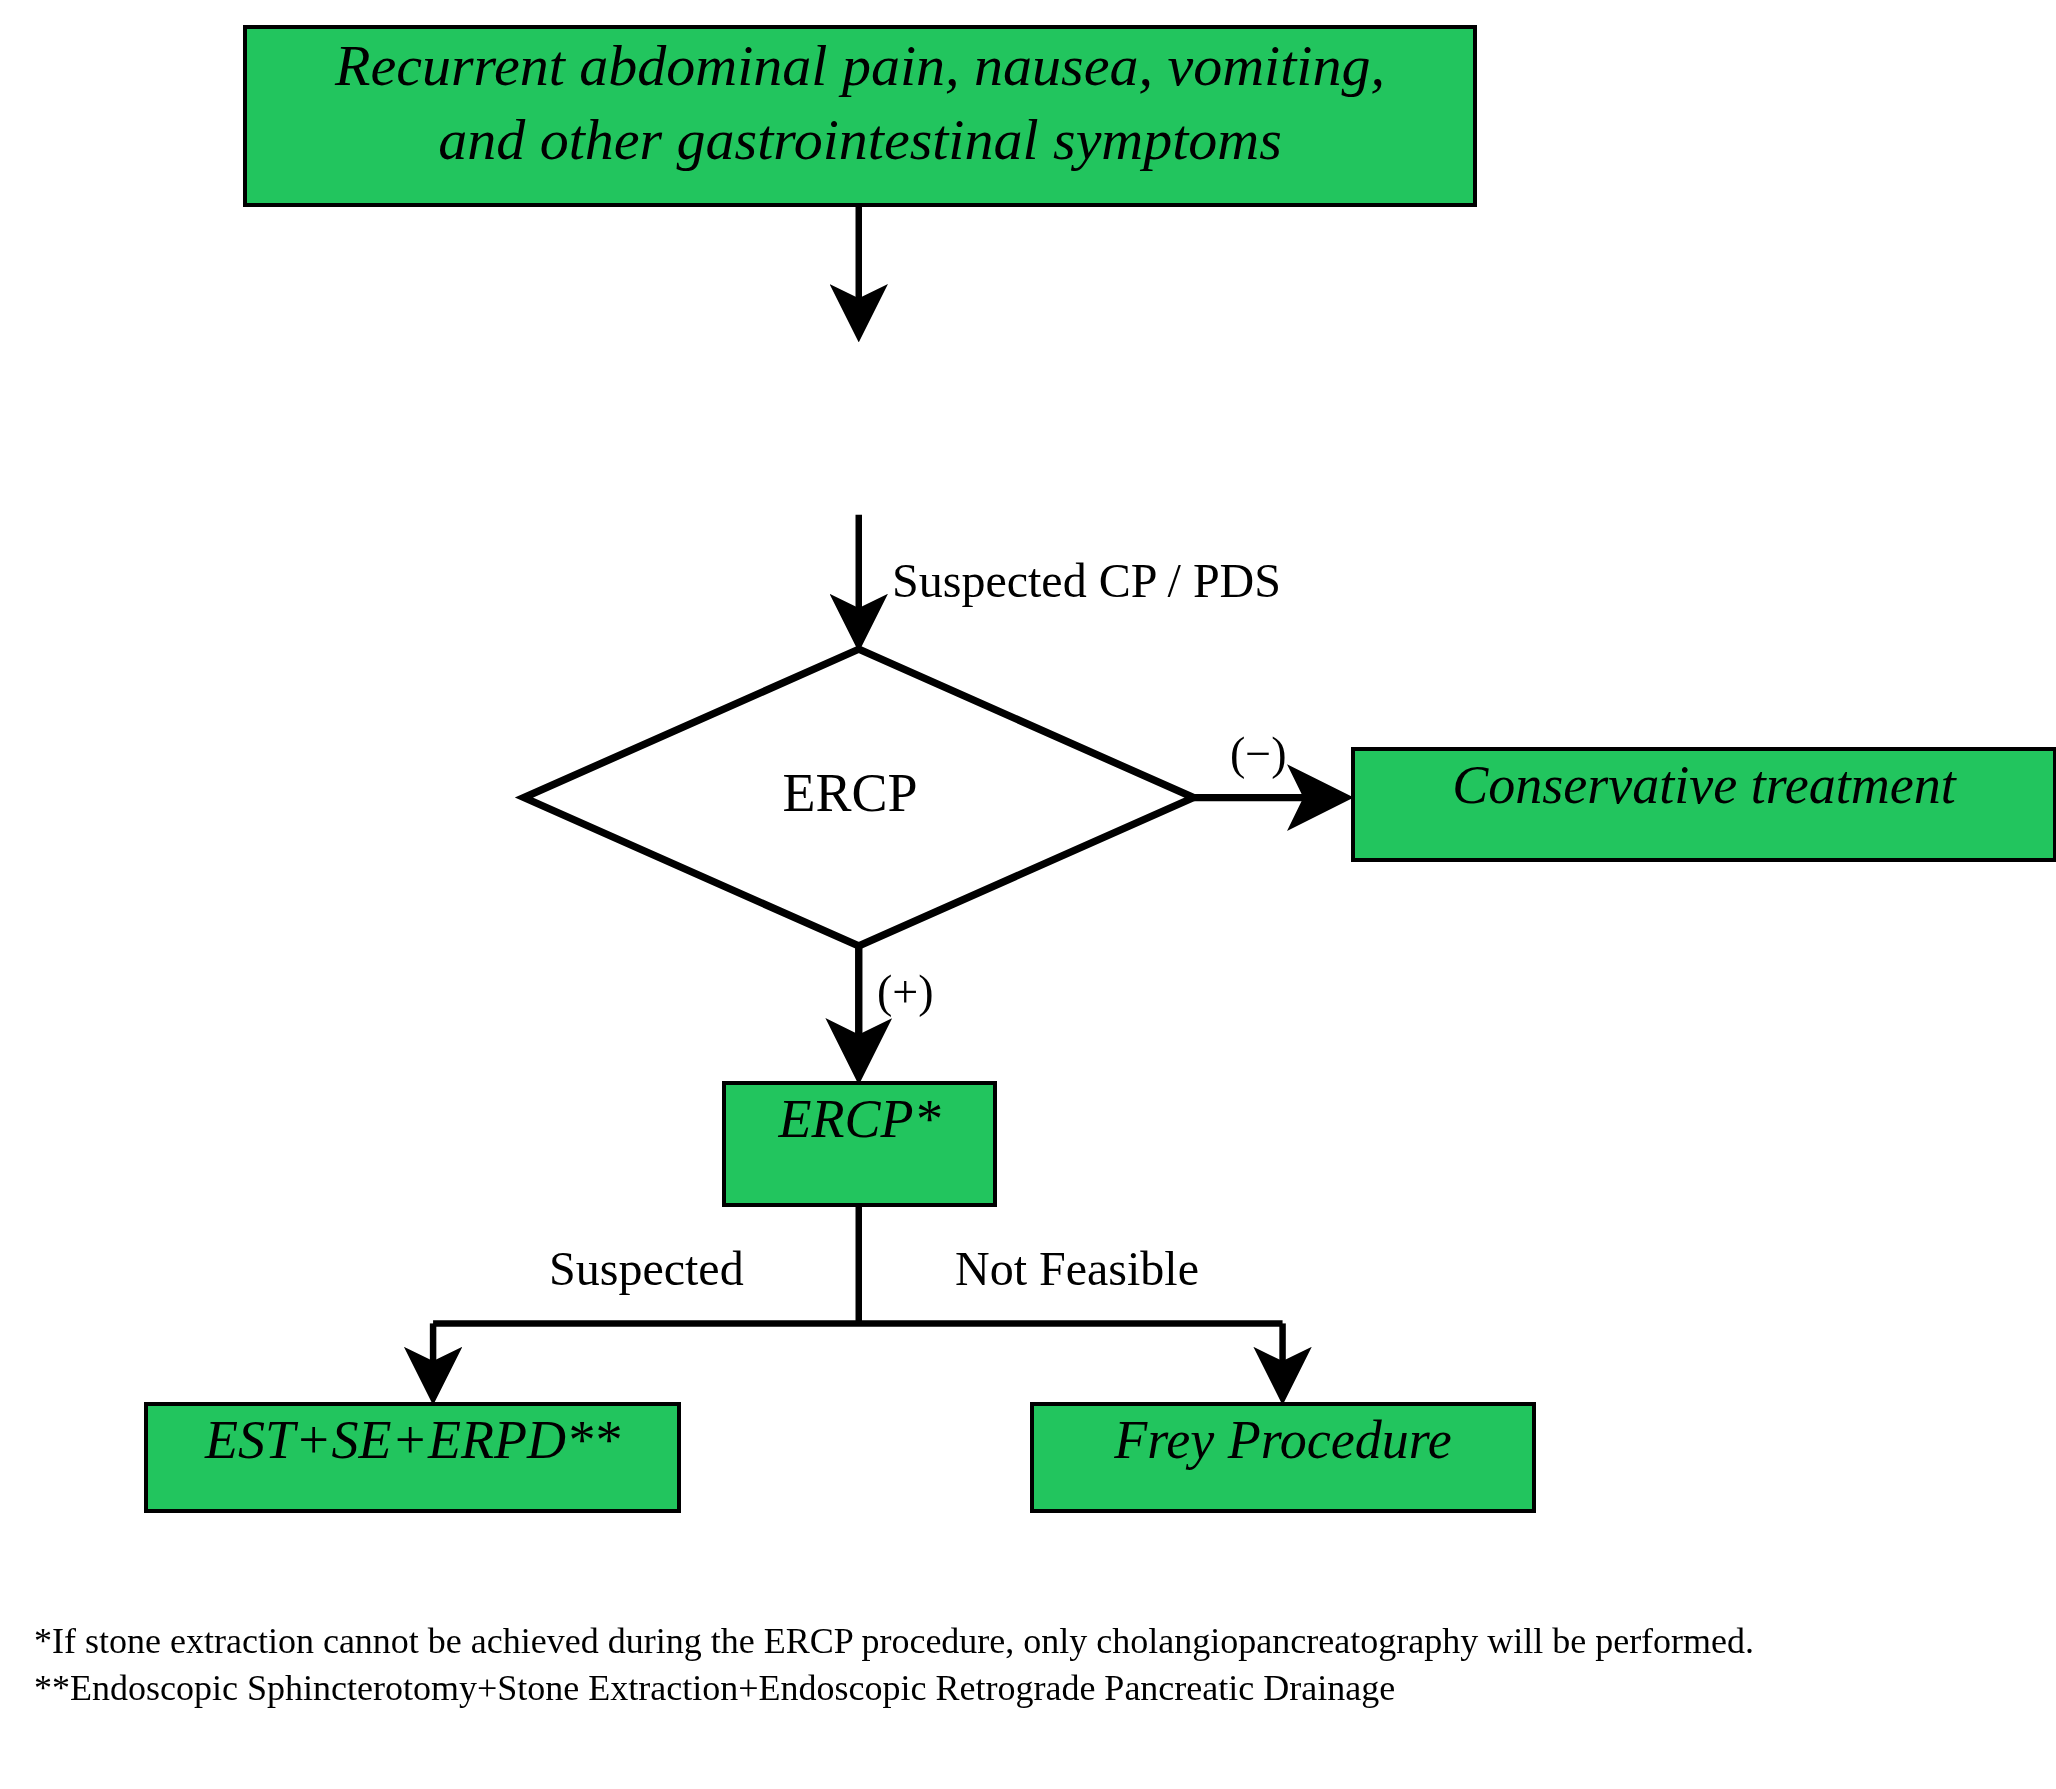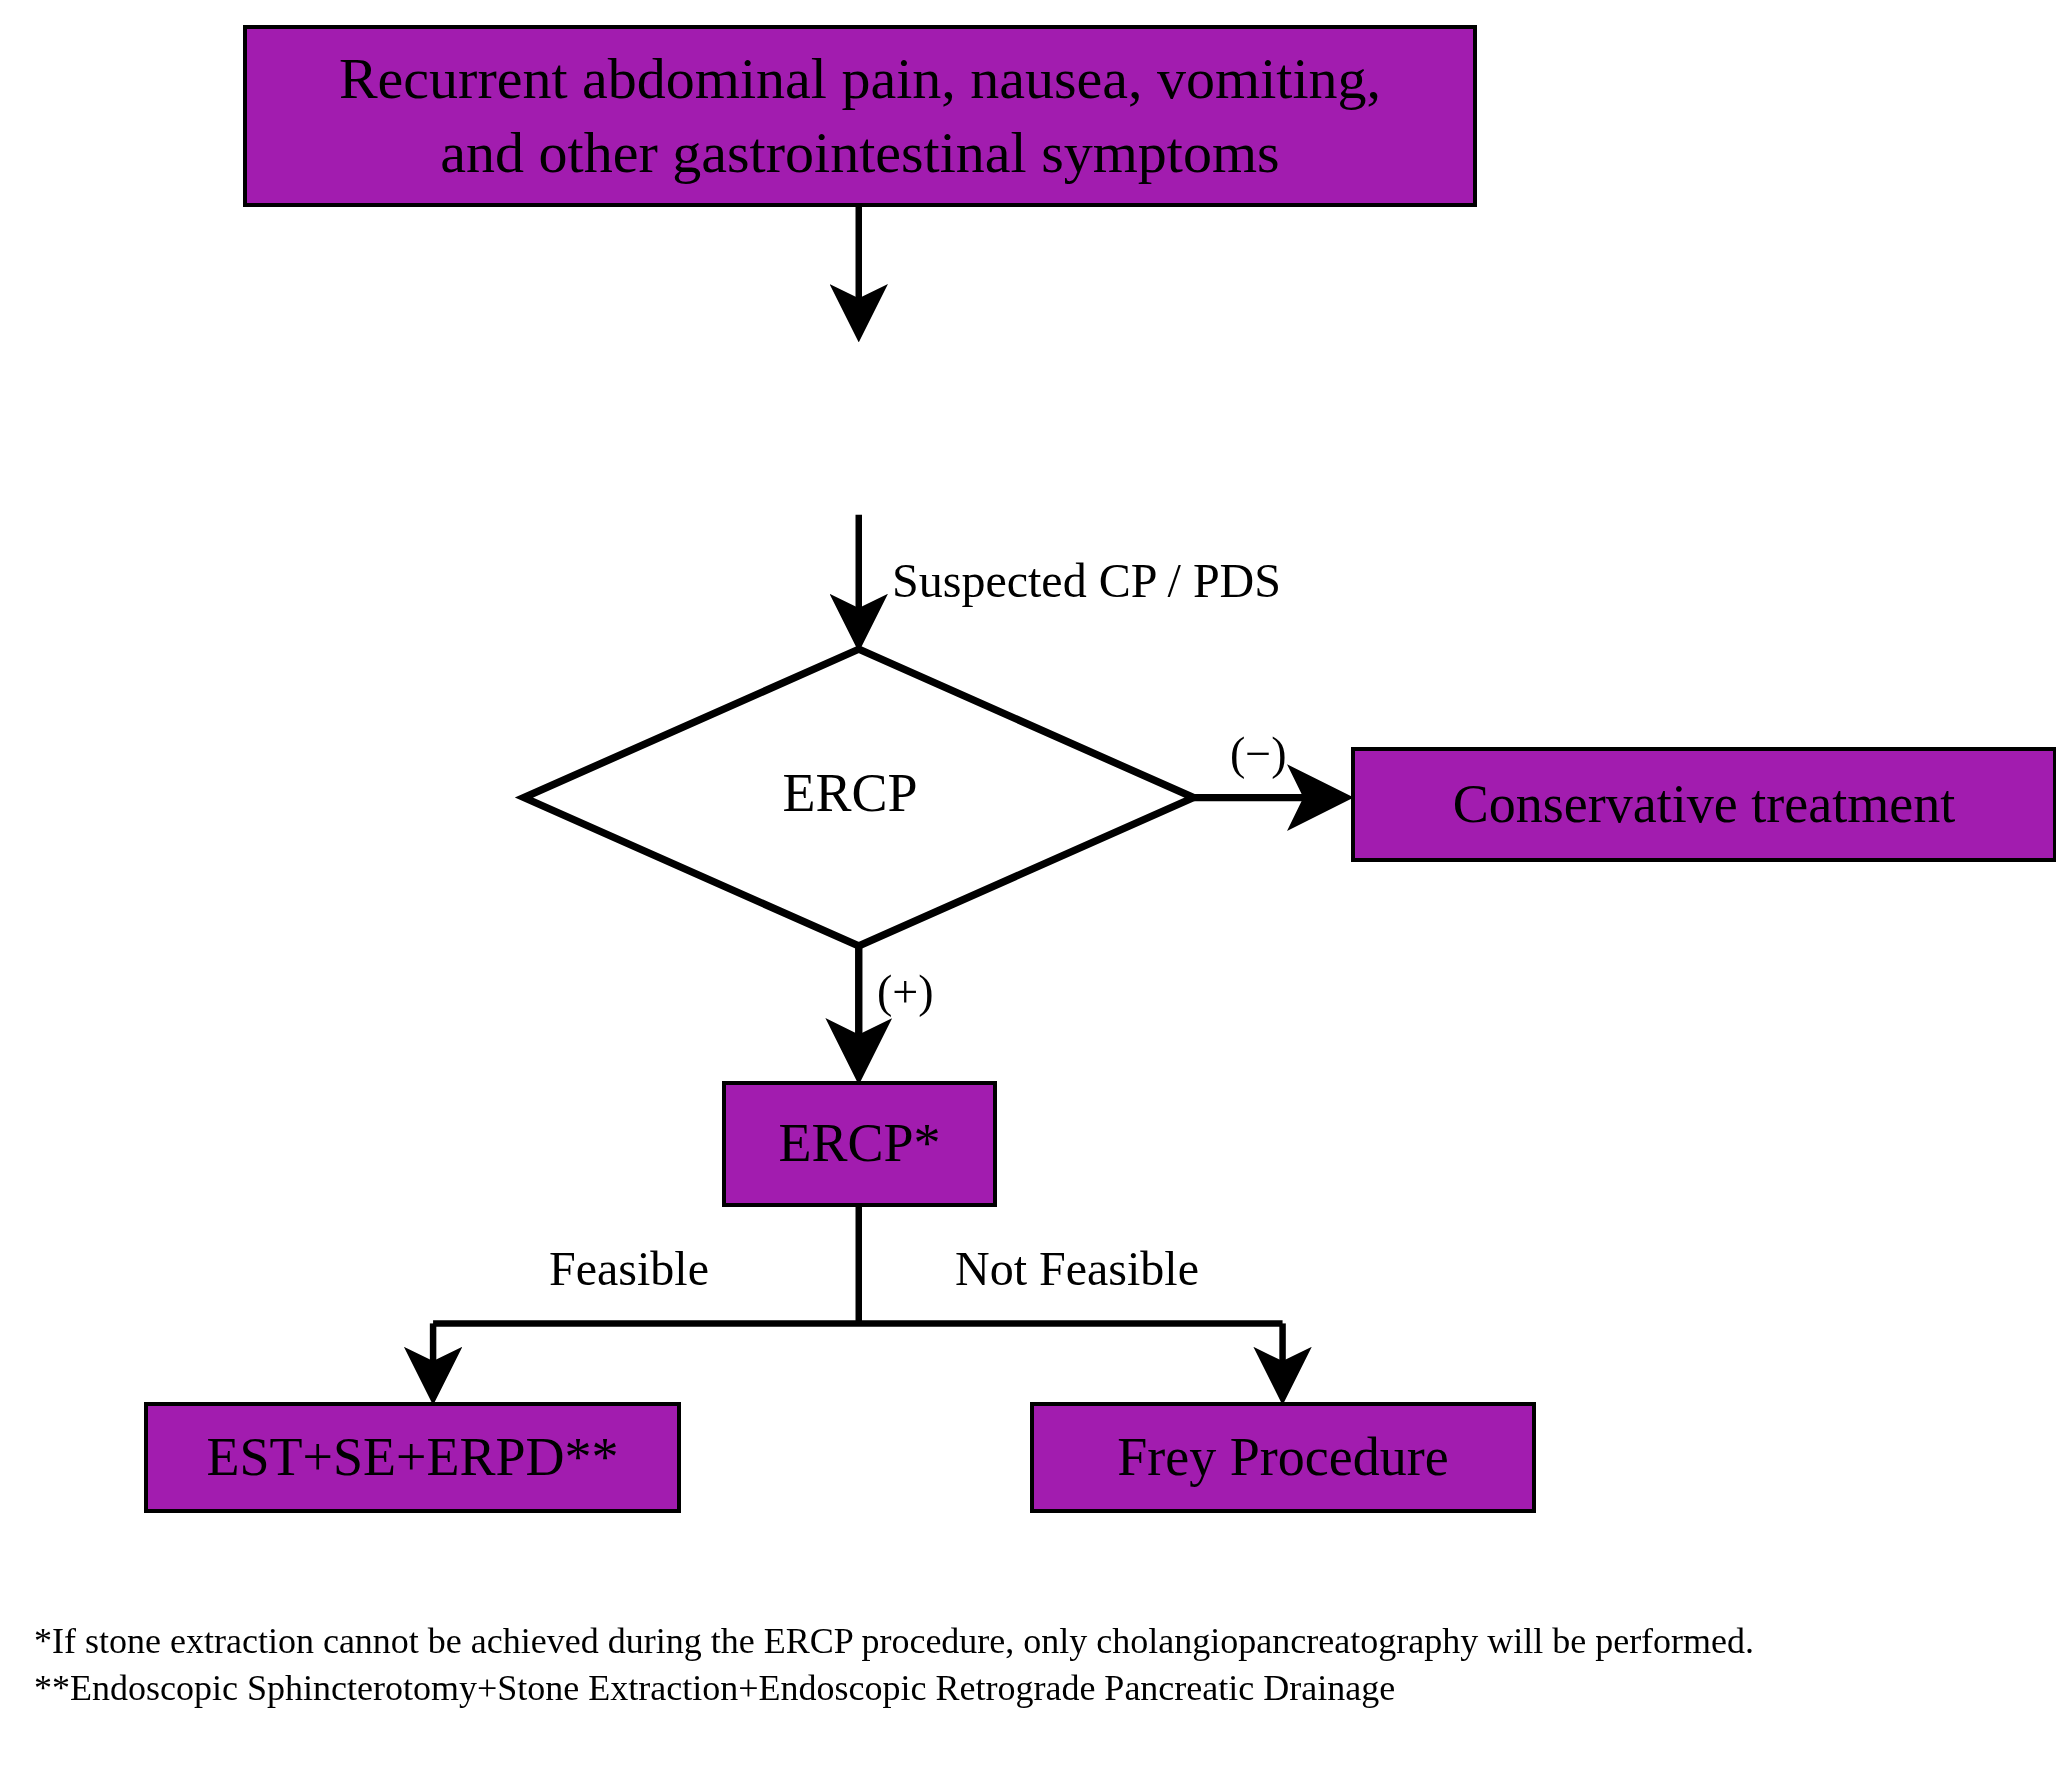--- a/index.html
+++ b/index.html
@@ -24,28 +24,29 @@
     position: absolute;
     left: 0;
     top: 0;
     width: 2056px;
     height: 1789px;
     pointer-events: none;
   }
   .node {
     position: absolute;
     box-sizing: border-box;
-    background: #a21caf;
+    background: #22c55e;
     border: 4.6px solid #000000;
     display: flex;
-    align-items: center;
+    align-items: flex-start;
     justify-content: center;
     text-align: center;
     line-height: 1.28;
     z-index: 2;
+    font-style: italic;
   }
   .node .node-text {
     display: block;
     width: 100%;
     white-space: pre-line;
   }
 
   
   #node-symptoms {
     left: 243px;  top: 25px;
@@ -168,21 +169,21 @@
     <span class="node-text">EST+SE+ERPD**</span>
   </div>
 
   <div class="node" id="node-frey">
     <span class="node-text">Frey Procedure</span>
   </div>
 
   <div class="edge-label" id="label-suspected">Suspected CP / PDS</div>
   <div class="edge-label" id="label-neg">(−)</div>
   <div class="edge-label" id="label-pos">(+)</div>
-  <div class="edge-label" id="label-feasible">Feasible</div>
+  <div class="edge-label" id="label-feasible">Suspected</div>
   <div class="edge-label" id="label-notfeasible">Not Feasible</div>
 
   <div id="footnotes">
     <p>*If stone extraction cannot be achieved during the ERCP procedure, only cholangiopancreatography will be performed.</p>
     <p>**Endoscopic Sphincterotomy+Stone Extraction+Endoscopic Retrograde Pancreatic Drainage</p>
   </div>
 
 </div>
 
 

